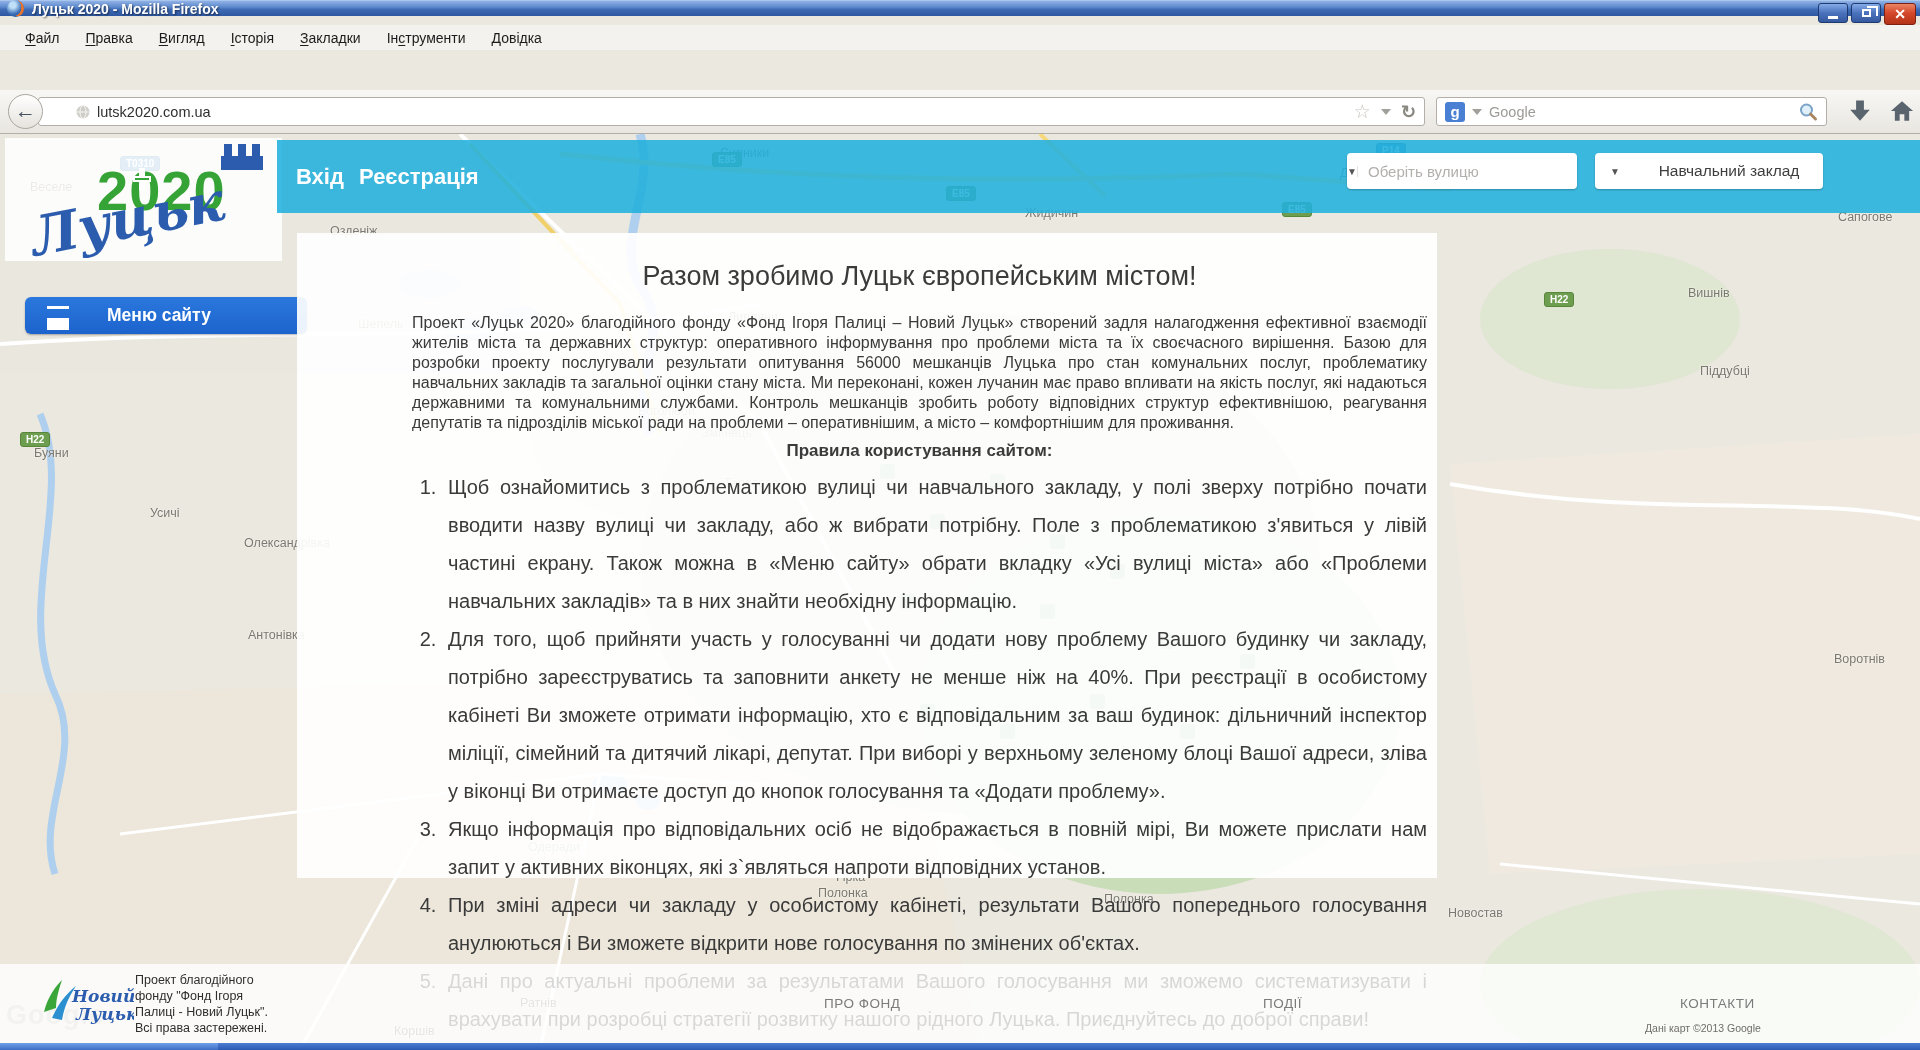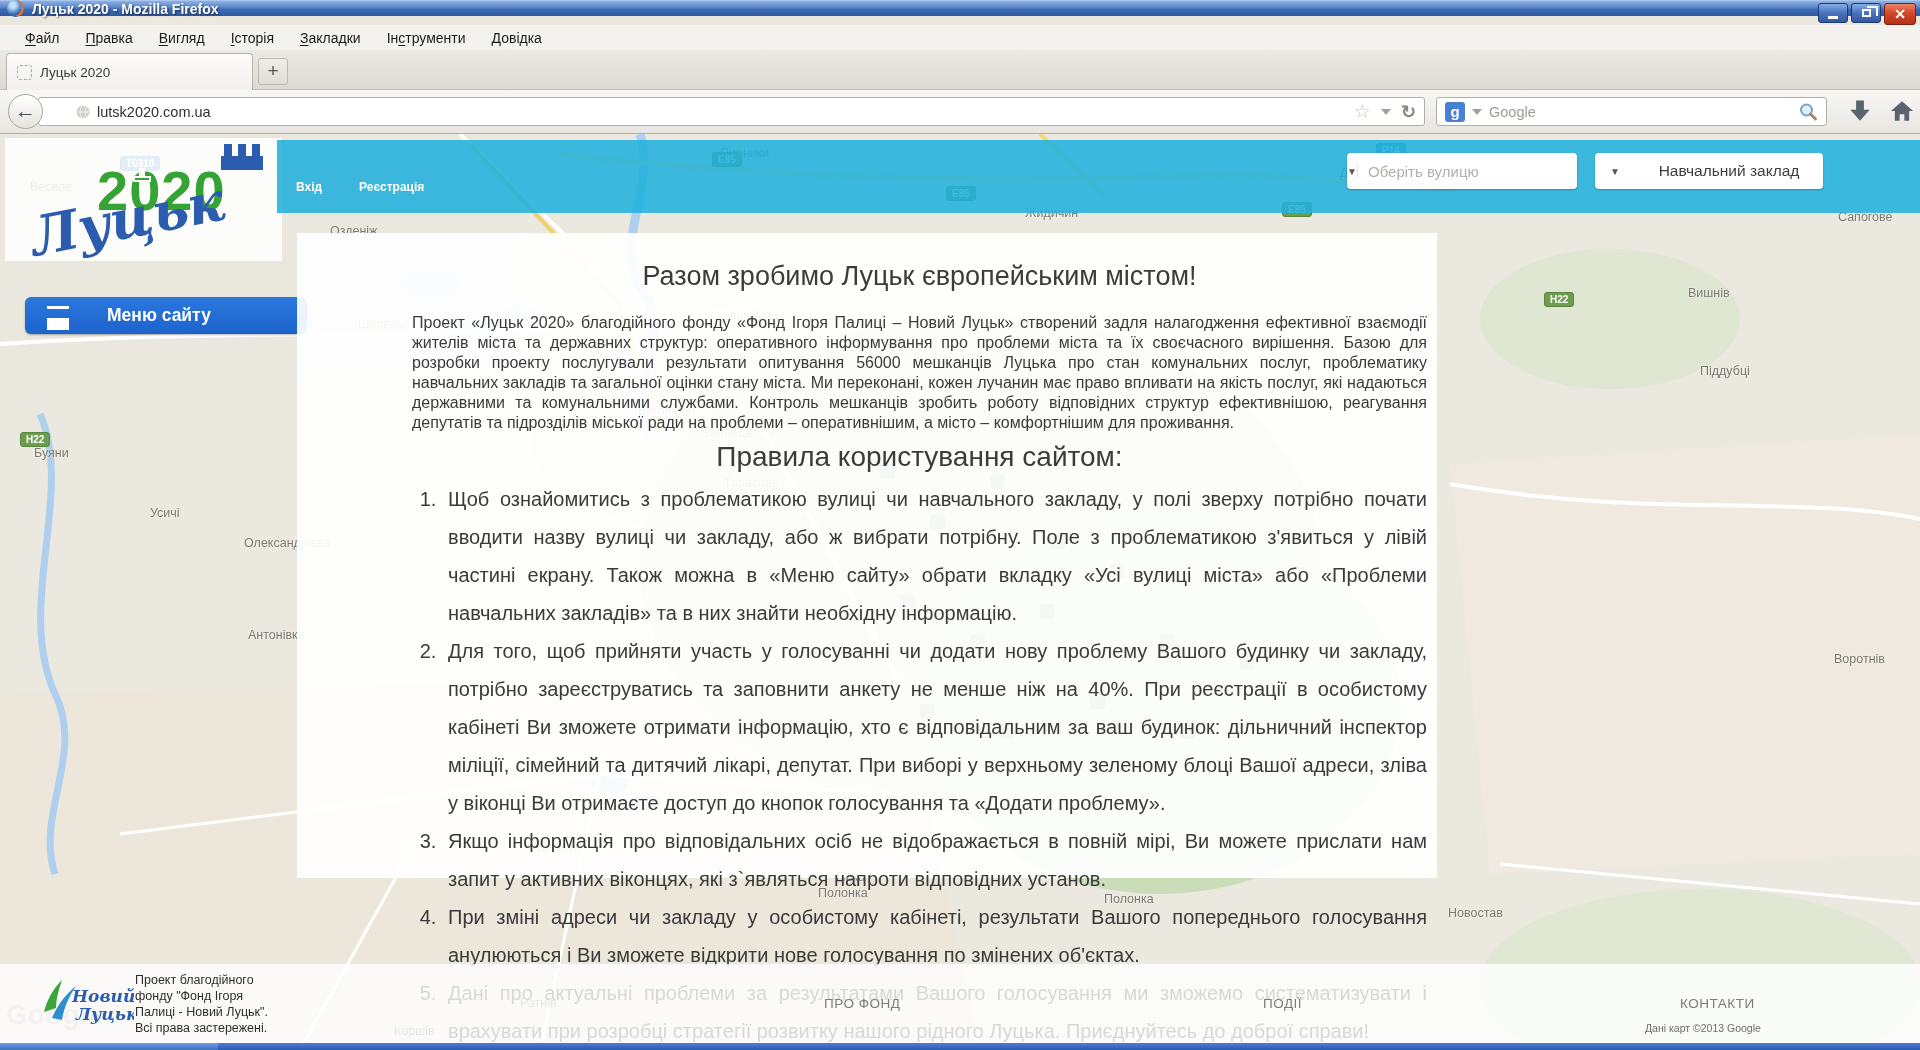--- a/index.html
+++ b/index.html
@@ -75,21 +75,21 @@
     border-radius:3px; white-space:nowrap; }
   .badge.green { background:#6d9e4f; border:1px solid #58873c; }
   .badge.blue  { background:#4a90c4; border:1px solid #3878a8; }
   #g-watermark { position:absolute; left:6px; top:866px; font-size:27px; font-weight:bold;
     color:rgba(110,110,110,.35); letter-spacing:1px; }
 
   #logo-panel { position:absolute; left:5px; top:4px; width:277px; height:123px;
     background:rgba(255,255,255,.85); }
   #teal-bar { position:absolute; left:277px; top:6px; width:1643px; height:73px;
     background:rgba(34,177,221,.88); }
-  .hdr-link { position:absolute; top:40px; color:#fff; font-size:12px; font-weight:bold; }
+  .hdr-link { position:absolute; top:24px; color:#fff; font-size:22px; font-weight:bold; }
   #login-link { left:19px; } #register-link { left:82px; }
   .combo { position:absolute; top:13px; height:36px; background:#fff; border-radius:4px;
     box-shadow:0 1px 2px rgba(0,0,0,.25); display:flex; align-items:center; }
   #street-combo { left:1070px; width:230px; }
   #school-combo { left:1318px; width:228px; }
   .combo-arrow { width:40px; text-align:center; color:#555; font-size:10px; }
   #street-combo .combo-arrow { border-right:1px solid #e2e2e2; }
   .combo input { border:none; outline:none; flex:1; font-size:15px; padding:0 10px;
     font-family:"Liberation Sans",sans-serif; color:#444; }
   .combo input::placeholder { color:#b2b0ac; }
@@ -99,21 +99,21 @@
     background:linear-gradient(#2a78dd,#1d63cd); border-radius:6px; box-shadow:0 1px 2px rgba(0,0,0,.3);
     display:flex; align-items:center; color:#fff; }
   #hamburger { width:22px; margin:0 14px 0 22px;
     border-top:3px solid #fff; box-shadow:0 6px 0 #fff, 0 12px 0 #fff; height:12px; margin-top:-8px; }
   #menu-btn-label { font-size:17.5px; font-weight:bold;margin-left:24px; }
 
   #content-panel { position:absolute; left:297px; top:99px; width:1140px; height:645px;
     background:rgba(255,255,255,.92); padding:28px 10px 0 115px; }
   #page-heading { font-size:27px; color:#3b3b3b; font-weight:normal; text-align:center; }
   #intro-text { margin-top:21px; font-size:16px; line-height:20px; text-align:justify; color:#3a3a3a; }
-  #rules-heading { margin-top:8px; font-size:28px; color:#3b3b3b; font-weight:normal; text-align:center; }
+  #rules-heading { margin-top:8px; font-size:17px; color:#3b3b3b; font-weight:bold; text-align:center; }
   #rules-list { margin:7px 0 0 30px; }
   #rules-list li { font-size:20px; line-height:38px; text-align:justify; color:#3a3a3a; padding-left:6px; }
 
   #footer { position:absolute; left:0; top:830px; width:1920px; height:80px;
     background:rgba(255,255,255,.8); }
   #footer-logo { position:absolute; left:42px; top:14px; }
   #footer-about { position:absolute; left:135px; top:8px; font-size:12.5px; line-height:16px; color:#2e2e2e; }
   .footer-link { position:absolute; top:32px; color:#7b7b7b; font-size:13.5px; letter-spacing:.5px; }
   #link-fund { left:824px; } #link-events { left:1263px; } #link-contacts { left:1680px; }
   #map-attcol { position:absolute; left:1645px; top:888px; font-size:10.5px; color:#6f6d68; }
@@ -147,27 +147,20 @@
   <div id="menubar">
       <span class="menu-item"><u>Ф</u>айл</span>
       <span class="menu-item"><u>П</u>равка</span>
       <span class="menu-item"><u>В</u>игляд</span>
       <span class="menu-item"><u>І</u>сторія</span>
       <span class="menu-item"><u>З</u>акладки</span>
       <span class="menu-item">Ін<u>с</u>трументи</span>
       <span class="menu-item"><u>Д</u>овідка</span>
     </div>
 
-  <div id="tabstrip">
-    <div id="tab">
-      <span id="tab-favicon"></span>
-      <span id="tab-label">Луцьк 2020</span>
-    </div>
-    <div id="newtab-btn">+</div>
-  </div>
 
   <div id="navbar">
     <div id="back-btn">←</div>
     <div id="url-field">
       <svg width="16" height="16" viewBox="0 0 16 16" style="position:absolute;left:36px;">
         <circle cx="8" cy="8" r="6.5" fill="none" stroke="#9a9archive" stroke-width="1.4"></circle>
         <circle cx="8" cy="8" r="6.5" fill="#cfcdc8"></circle>
         <ellipse cx="8" cy="8" rx="3" ry="6.5" fill="none" stroke="#f6f5f2" stroke-width="1"></ellipse>
         <line x1="1.5" y1="8" x2="14.5" y2="8" stroke="#f6f5f2" stroke-width="1"></line>
       </svg>

